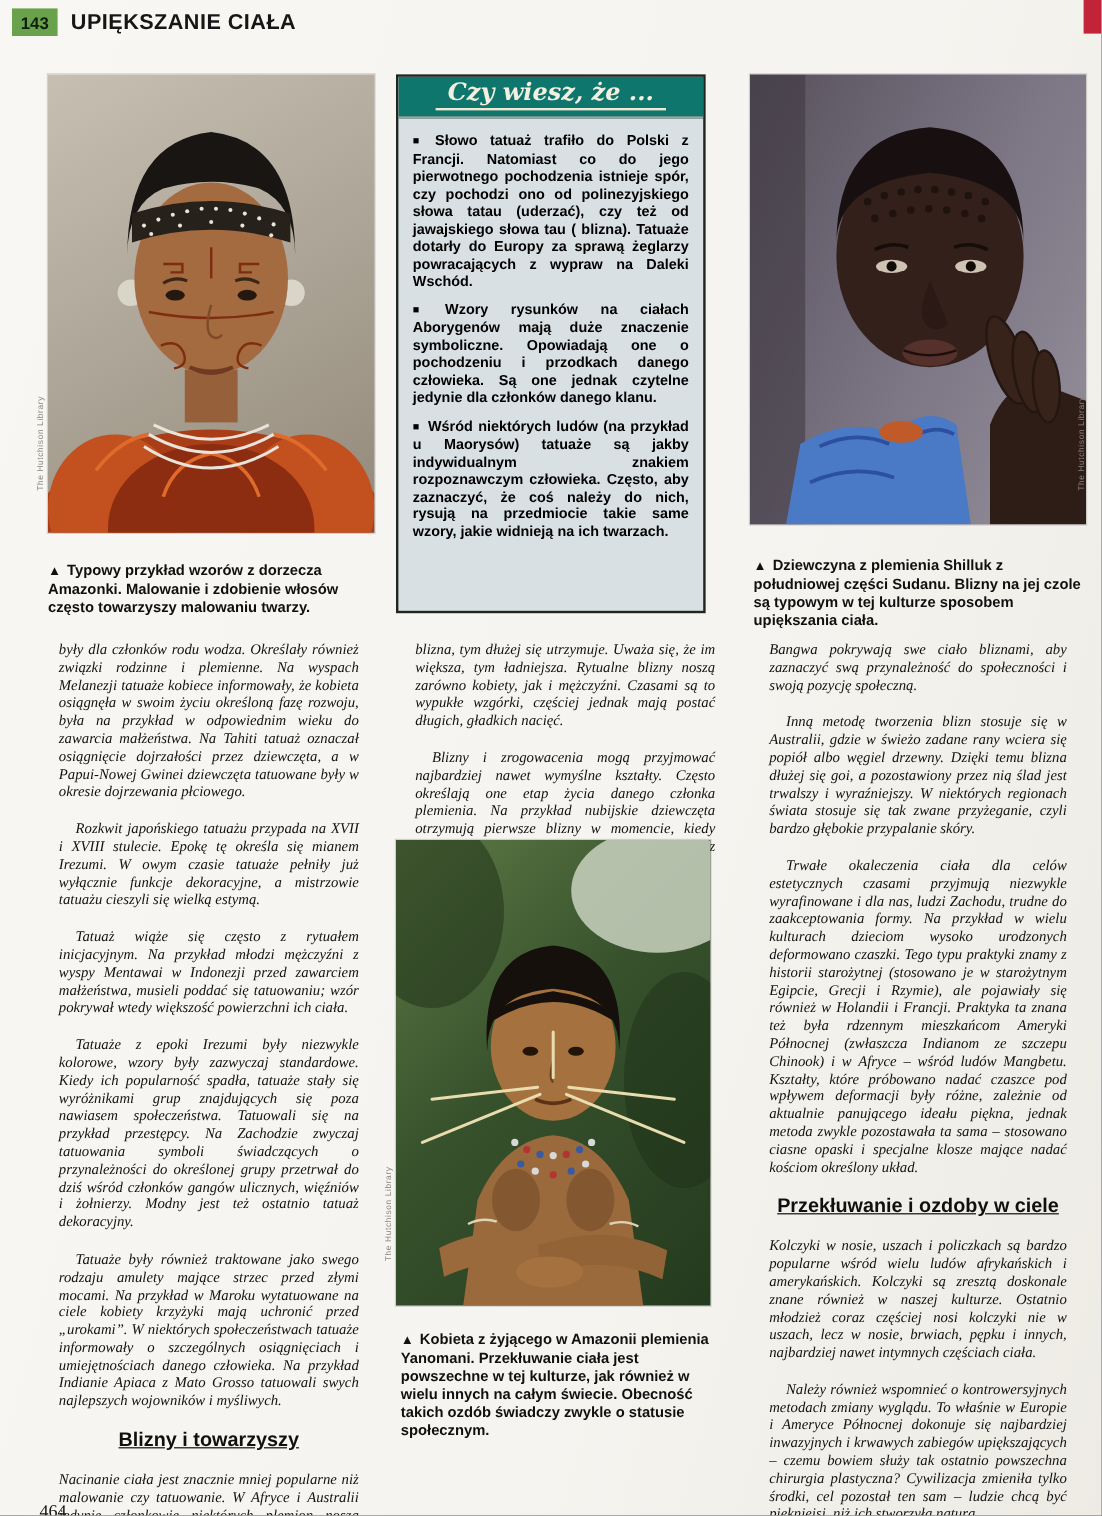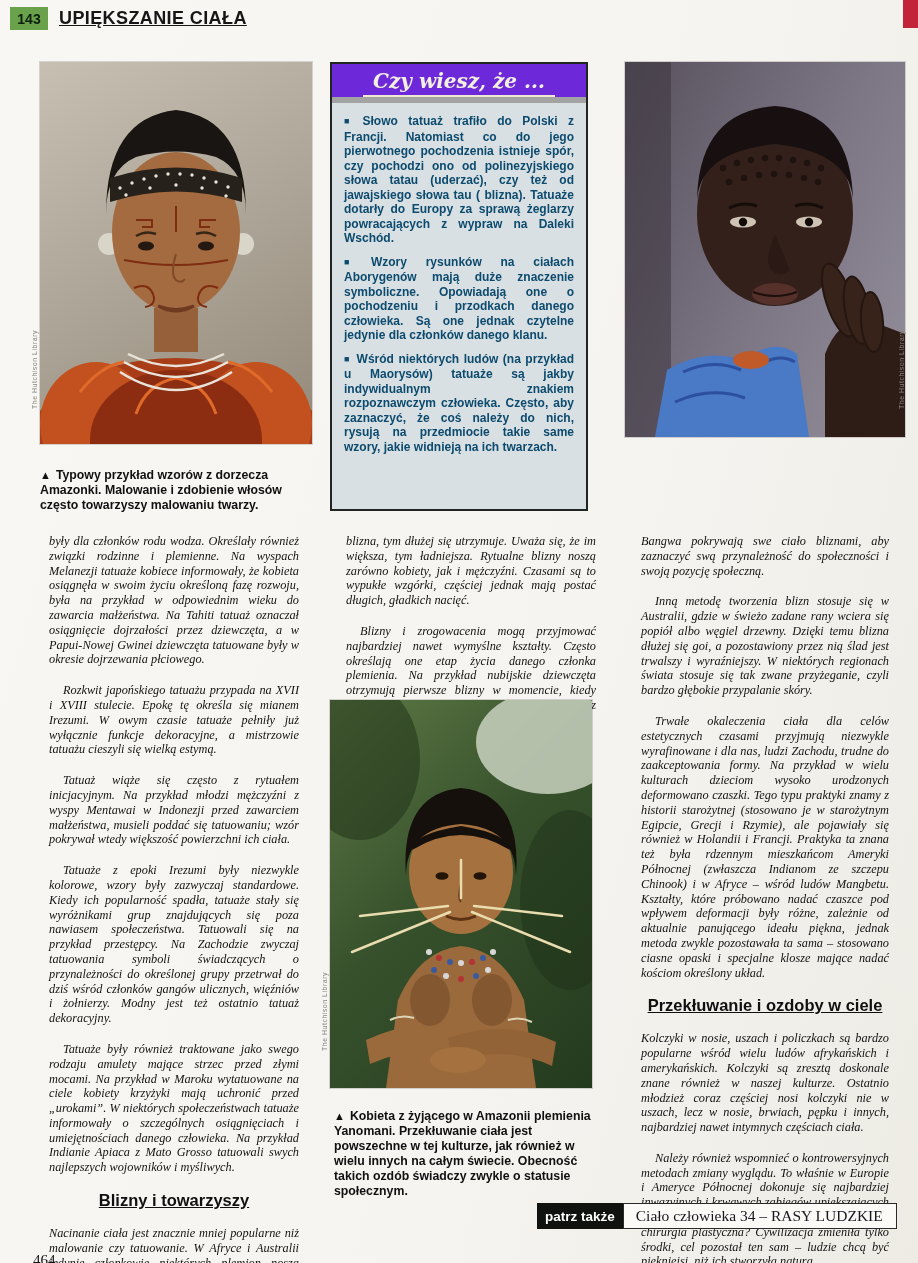--- a/index.html
+++ b/index.html
@@ -4,21 +4,21 @@
 <style>
   html,body{margin:0;padding:0;background:#888;}
   .page{position:relative;width:918px;height:1263px;margin:0 auto;overflow:hidden;
     background:linear-gradient(105deg,#f8f7f3 0%,#f5f4f0 60%,#edebe4 100%);
     font-family:"Liberation Serif",serif;color:#141414;}
   
   .badge{position:absolute;left:10px;top:7px;width:38px;height:23px;background:#6aa24b;
     display:flex;align-items:center;justify-content:center;
     font:bold 14px "Liberation Sans",sans-serif;color:#0e1f0e;}
   .title{position:absolute;left:59px;top:8px;margin:0;
-    font:bold 18px "Liberation Sans",sans-serif;letter-spacing:.4px;color:#161616;text-decoration:underline;}
+    font:bold 18px "Liberation Sans",sans-serif;letter-spacing:.4px;color:#161616;}
   .red-tab{position:absolute;right:0;top:0;width:15px;height:28px;background:#c32339;}
   
   .photo{position:absolute;overflow:hidden;box-shadow:0 0 0 1px rgba(0,0,0,.15);}
   .photo svg{display:block;}
   .photo-left{left:40px;top:62px;width:272px;height:382px;
     background:linear-gradient(150deg,#c7c0b2,#aaa294 55%,#93897a);}
   .photo-right{left:625px;top:62px;width:280px;height:375px;
     background:linear-gradient(115deg,#57505c,#7d7685 55%,#94909b);}
   .photo-mid{left:330px;top:700px;width:262px;height:388px;
     background:linear-gradient(135deg,#5f7a46,#37512c 45%,#243a1e);}
@@ -29,27 +29,27 @@
   .credit-right{left:898px;top:330px;}
   
   .caption{position:absolute;font:bold 12.3px/15px "Liberation Sans",sans-serif;color:#101010;}
   .caption .tri{font-size:11px;margin-right:5px;}
   .cap-left{left:40px;top:456px;width:272px;}
   .cap-right{left:628px;top:452px;width:278px;}
   .cap-mid{left:334px;top:1097px;width:264px;}
   
   .infobox{position:absolute;left:330px;top:62px;width:258px;height:449px;
     border:2px solid #20261f;background:#d9e0e3;box-sizing:border-box;overflow:hidden;}
-  .ib-head{background:#6d28d9;border-bottom:6px solid #a3a3a3;height:33px;
-    display:flex;align-items:flex-end;justify-content:center;}
+  .ib-head{background:#0f766e;border-bottom:2px solid #a3a3a3;height:33px;
+    display:flex;align-items:flex-start;justify-content:center;}
   .ib-title{font:italic bold 20px "DejaVu Serif",serif;color:#f3f0df;
     border-bottom:2px solid #eee9d2;padding:0 10px 2px;}
   .ib-body{padding:11px 12px 6px;}
   .ib-item{margin:0 0 9px;font:bold 12px/14.5px "Liberation Sans",sans-serif;
-    text-align:justify;color:#0c4a6e;}
+    text-align:justify;color:#000000;}
   .ib-item .sq{font-size:9px;margin-right:6px;position:relative;top:-1px;}
   
   .col{position:absolute;width:282px;font:12.3px/14.8px "Liberation Serif",serif;
     text-align:justify;color:#121212;}
   .col p{margin:16px;font-style:italic;}
   .col p.ind{text-indent:14px;}
   .col-left{left:33px;top:518px;}
   .col-mid{left:330px;top:518px;}
   .col-right{left:625px;top:518px;width:280px;}
   .subhead{font:bold 16.5px "Liberation Sans",sans-serif;text-align:center;
@@ -164,20 +164,21 @@
       <ellipse cx="150" cy="232" rx="23" ry="11" fill="#56302a"></ellipse>
       <path d="M128,230 q22,8 44,0" stroke="#1d0f0c" stroke-width="2" fill="none"></path>
       <g fill="#372319" stroke="#241611" stroke-width="2">
         <ellipse cx="214" cy="238" rx="13" ry="38" transform="rotate(-18 214 238)"></ellipse>
         <ellipse cx="232" cy="248" rx="12" ry="34" transform="rotate(-10 232 248)"></ellipse>
         <ellipse cx="247" cy="260" rx="11" ry="30" transform="rotate(-4 247 260)"></ellipse>
       </g>
     </svg>
   </div>
   <div class="credit credit-right">The Hutchison Library</div>
+  <p class="caption cap-right"><span class="tri">▲</span><span>Dziewczyna z plemienia Shilluk z południowej części Sudanu. Blizny na jej czole są typowym w tej kulturze sposobem upiększania ciała.</span></p>
 
   <div class="col col-left">
     <p>były dla członków rodu wodza. Określały również związki rodzinne i plemienne. Na wyspach Melanezji tatuaże kobiece informowały, że kobieta osiągnęła w swoim życiu określoną fazę rozwoju, była na przykład w odpowiednim wieku do zawarcia małżeństwa. Na Tahiti tatuaż oznaczał osiągnięcie dojrzałości przez dziewczęta, a w Papui-Nowej Gwinei dziewczęta tatuowane były w okresie dojrzewania płciowego.</p>
     <p class="ind">Rozkwit japońskiego tatuażu przypada na XVII i XVIII stulecie. Epokę tę określa się mianem Irezumi. W owym czasie tatuaże pełniły już wyłącznie funkcje dekoracyjne, a mistrzowie tatuażu cieszyli się wielką estymą.</p>
     <p class="ind">Tatuaż wiąże się często z rytuałem inicjacyjnym. Na przykład młodzi mężczyźni z wyspy Mentawai w Indonezji przed zawarciem małżeństwa, musieli poddać się tatuowaniu; wzór pokrywał wtedy większość powierzchni ich ciała.</p>
     <p class="ind">Tatuaże z epoki Irezumi były niezwykle kolorowe, wzory były zazwyczaj standardowe. Kiedy ich popularność spadła, tatuaże stały się wyróżnikami grup znajdujących się poza nawiasem społeczeństwa. Tatuowali się na przykład przestępcy. Na Zachodzie zwyczaj tatuowania symboli świadczących o przynależności do określonej grupy przetrwał do dziś wśród członków gangów ulicznych, więźniów i żołnierzy. Modny jest też ostatnio tatuaż dekoracyjny.</p>
     <p class="ind">Tatuaże były również traktowane jako swego rodzaju amulety mające strzec przed złymi mocami. Na przykład w Maroku wytatuowane na ciele kobiety krzyżyki mają uchronić przed „urokami”. W niektórych społeczeństwach tatuaże informowały o szczególnych osiągnięciach i umiejętnościach danego człowieka. Na przykład Indianie Apiaca z Mato Grosso tatuowali swych najlepszych wojowników i myśliwych.</p>
     <h2 class="subhead">Blizny i towarzyszy</h2>
     <p>Nacinanie ciała jest znacznie mniej popularne niż malowanie czy tatuowanie. W Afryce i Australii jedynie członkowie niektórych plemion noszą rytualne blizny. Im grubsza i bardziej wypukła jest</p>
   </div>
@@ -235,18 +236,14 @@
   <div class="col col-right">
     <p>Bangwa pokrywają swe ciało bliznami, aby zaznaczyć swą przynależność do społeczności i swoją pozycję społeczną.</p>
     <p class="ind">Inną metodę tworzenia blizn stosuje się w Australii, gdzie w świeżo zadane rany wciera się popiół albo węgiel drzewny. Dzięki temu blizna dłużej się goi, a pozostawiony przez nią ślad jest trwalszy i wyraźniejszy. W niektórych regionach świata stosuje się tak zwane przyżeganie, czyli bardzo głębokie przypalanie skóry.</p>
     <p class="ind">Trwałe okaleczenia ciała dla celów estetycznych czasami przyjmują niezwykle wyrafinowane i dla nas, ludzi Zachodu, trudne do zaakceptowania formy. Na przykład w wielu kulturach dzieciom wysoko urodzonych deformowano czaszki. Tego typu praktyki znamy z historii starożytnej (stosowano je w starożytnym Egipcie, Grecji i Rzymie), ale pojawiały się również w Holandii i Francji. Praktyka ta znana też była rdzennym mieszkańcom Ameryki Północnej (zwłaszcza Indianom ze szczepu Chinook) i w Afryce – wśród ludów Mangbetu. Kształty, które próbowano nadać czaszce pod wpływem deformacji były różne, zależnie od aktualnie panującego ideału piękna, jednak metoda zwykle pozostawała ta sama – stosowano ciasne opaski i specjalne klosze mające nadać kościom określony układ.</p>
     <h2 class="subhead">Przekłuwanie i ozdoby w ciele</h2>
     <p>Kolczyki w nosie, uszach i policzkach są bardzo popularne wśród wielu ludów afrykańskich i amerykańskich. Kolczyki są zresztą doskonale znane również w naszej kulturze. Ostatnio młodzież coraz częściej nosi kolczyki nie w uszach, lecz w nosie, brwiach, pępku i innych, najbardziej nawet intymnych częściach ciała.</p>
     <p class="ind">Należy również wspomnieć o kontrowersyjnych metodach zmiany wyglądu. To właśnie w Europie i Ameryce Północnej dokonuje się najbardziej inwazyjnych i krwawych zabiegów upiększających – czemu bowiem służy tak ostatnio powszechna chirurgia plastyczna? Cywilizacja zmieniła tylko środki, cel pozostał ten sam – ludzie chcą być piękniejsi, niż ich stworzyła natura.</p>
   </div>
 
   <div class="pageno">464</div>
-  <div class="footer">
-    <div class="see-also">patrz także</div>
-    <div class="see-ref">Ciało człowieka 34 – RASY LUDZKIE</div>
-  </div>
 
 </div>
 
 </body></html>

